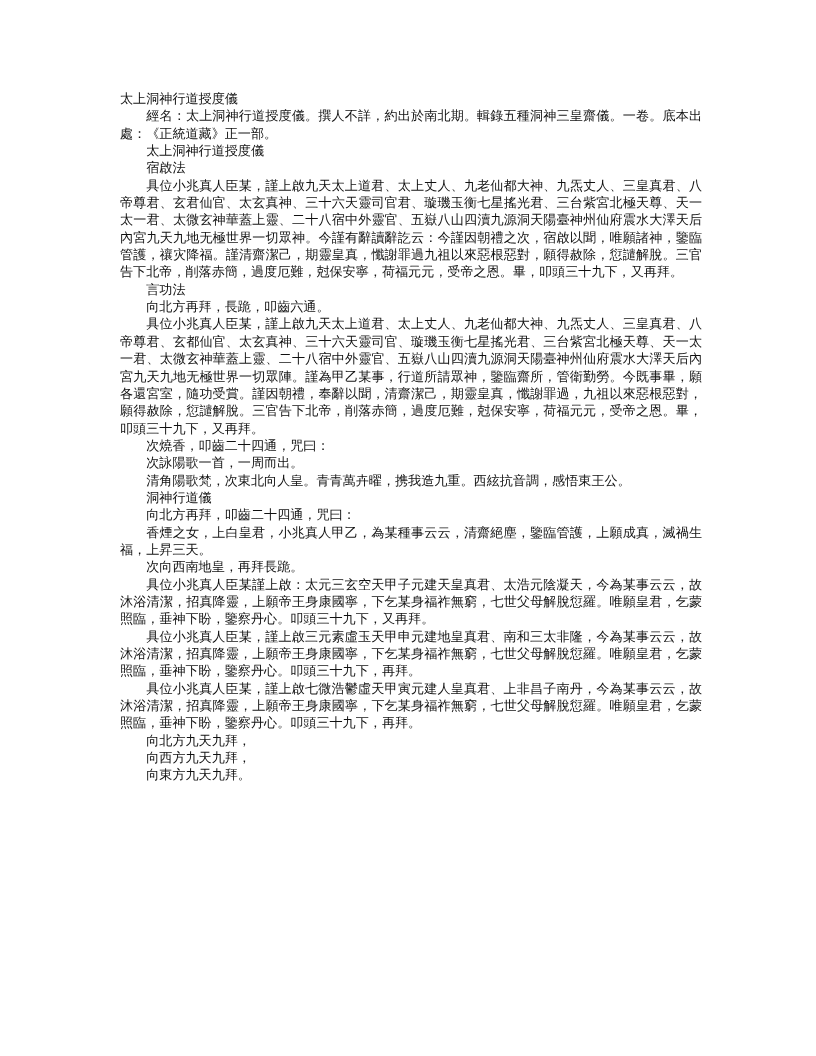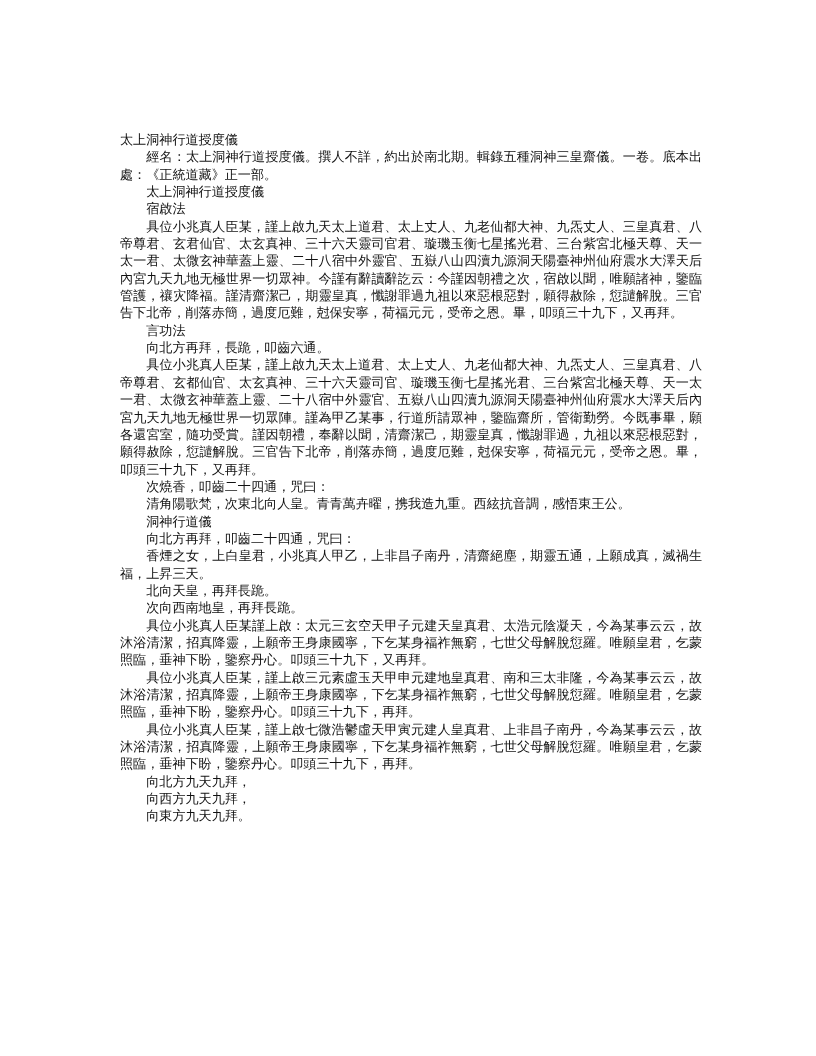--- a/index.html
+++ b/index.html
@@ -20,21 +20,20 @@
     width: 816px;
     height: 1056px;
     background: #ffffff;
     box-sizing: border-box;
   }
   .text-block {
     position: absolute;
     left: 120px;
     top: 90px;
     width: 582px;
-    margin-top: 41px;
   }
   
   .line {
     font-size: 13.1px;
     line-height: 17.35px;
     text-align: justify;
     text-justify: inter-character;
     margin: 0;
     padding: 0;
     color: #111111;
@@ -57,25 +56,25 @@
   <div class="text-block" id="body-root">
       <p class="line flush">太上洞神行道授度儀</p>
       <p class="line indent">經名：太上洞神行道授度儀。撰人不詳，約出於南北期。輯錄五種洞神三皇齋儀。一卷。底本出處：《正統道藏》正一部。</p>
       <p class="line indent">太上洞神行道授度儀</p>
       <p class="line indent">宿啟法</p>
       <p class="line indent">具位小兆真人臣某，謹上啟九天太上道君、太上丈人、九老仙都大神、九炁丈人、三皇真君、八帝尊君、玄君仙官、太玄真神、三十六天靈司官君、璇璣玉衡七星搖光君、三台紫宮北極天尊、天一太一君、太微玄神華蓋上靈、二十八宿中外靈官、五嶽八山四瀆九源洞天陽臺神州仙府震水大澤天后內宮九天九地无極世界一切眾神。今謹有辭讀辭訖云：今謹因朝禮之次，宿啟以聞，唯願諸神，鑒臨管護，禳灾降福。謹清齋潔己，期靈皇真，懺謝罪過九祖以來惡根惡對，願得赦除，愆譴解脫。三官告下北帝，削落赤簡，過度厄難，尅保安寧，荷福元元，受帝之恩。畢，叩頭三十九下，又再拜。</p>
       <p class="line indent">言功法</p>
       <p class="line indent">向北方再拜，長跪，叩齒六通。</p>
       <p class="line indent">具位小兆真人臣某，謹上啟九天太上道君、太上丈人、九老仙都大神、九炁丈人、三皇真君、八帝尊君、玄都仙官、太玄真神、三十六天靈司官、璇璣玉衡七星搖光君、三台紫宮北極天尊、天一太一君、太微玄神華蓋上靈、二十八宿中外靈官、五嶽八山四瀆九源洞天陽臺神州仙府震水大澤天后內宮九天九地无極世界一切眾陣。謹為甲乙某事，行道所請眾神，鑒臨齋所，管衛勤勞。今既事畢，願各還宮室，隨功受賞。謹因朝禮，奉辭以聞，清齋潔己，期靈皇真，懺謝罪過，九祖以來惡根惡對，願得赦除，愆譴解脫。三官告下北帝，削落赤簡，過度厄難，尅保安寧，荷福元元，受帝之恩。畢，叩頭三十九下，又再拜。</p>
       <p class="line indent">次燒香，叩齒二十四通，咒曰：</p>
+      <p class="line indent">次詠陽歌一首，一周而出。</p>
       <p class="line indent">清角陽歌梵，次東北向人皇。青青萬卉曜，携我造九重。西絃抗音調，感悟東王公。</p>
       <p class="line indent">洞神行道儀</p>
       <p class="line indent">向北方再拜，叩齒二十四通，咒曰：</p>
-      <p class="line indent">香煙之女，上白皇君，小兆真人甲乙，上非昌子南丹，清齋絕塵，期靈五通，上願成真，滅禍生福，上昇三天。</p>
-      <p class="line indent">北向天皇，再拜長跪。</p>
+      <p class="line indent">香煙之女，上白皇君，小兆真人甲乙，為某種事云云，清齋絕塵，鑒臨管護，上願成真，滅禍生福，上昇三天。</p>
       <p class="line indent">次向西南地皇，再拜長跪。</p>
       <p class="line indent">具位小兆真人臣某謹上啟：太元三玄空天甲子元建天皇真君、太浩元陰凝天，今為某事云云，故沐浴清潔，招真降靈，上願帝王身康國寧，下乞某身福祚無窮，七世父母解脫愆羅。唯願皇君，乞蒙照臨，垂神下盼，鑒察丹心。叩頭三十九下，又再拜。</p>
       <p class="line indent">具位小兆真人臣某，謹上啟三元素虛玉天甲申元建地皇真君、南和三太非隆，今為某事云云，故沐浴清潔，招真降靈，上願帝王身康國寧，下乞某身福祚無窮，七世父母解脫愆羅。唯願皇君，乞蒙照臨，垂神下盼，鑒察丹心。叩頭三十九下，再拜。</p>
       <p class="line indent">具位小兆真人臣某，謹上啟七微浩鬱虛天甲寅元建人皇真君、上非昌子南丹，今為某事云云，故沐浴清潔，招真降靈，上願帝王身康國寧，下乞某身福祚無窮，七世父母解脫愆羅。唯願皇君，乞蒙照臨，垂神下盼，鑒察丹心。叩頭三十九下，再拜。</p>
       <p class="line indent">向北方九天九拜，</p>
       <p class="line indent">向西方九天九拜，</p>
       <p class="line indent">向東方九天九拜。</p>
     </div>
 </div>
 

